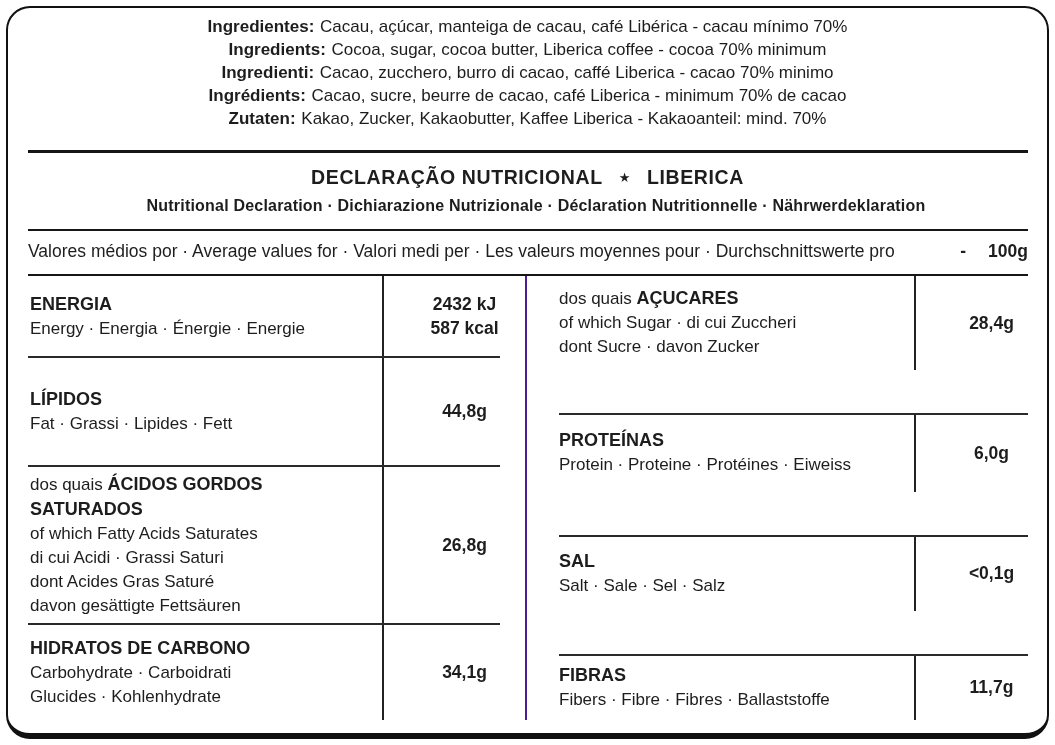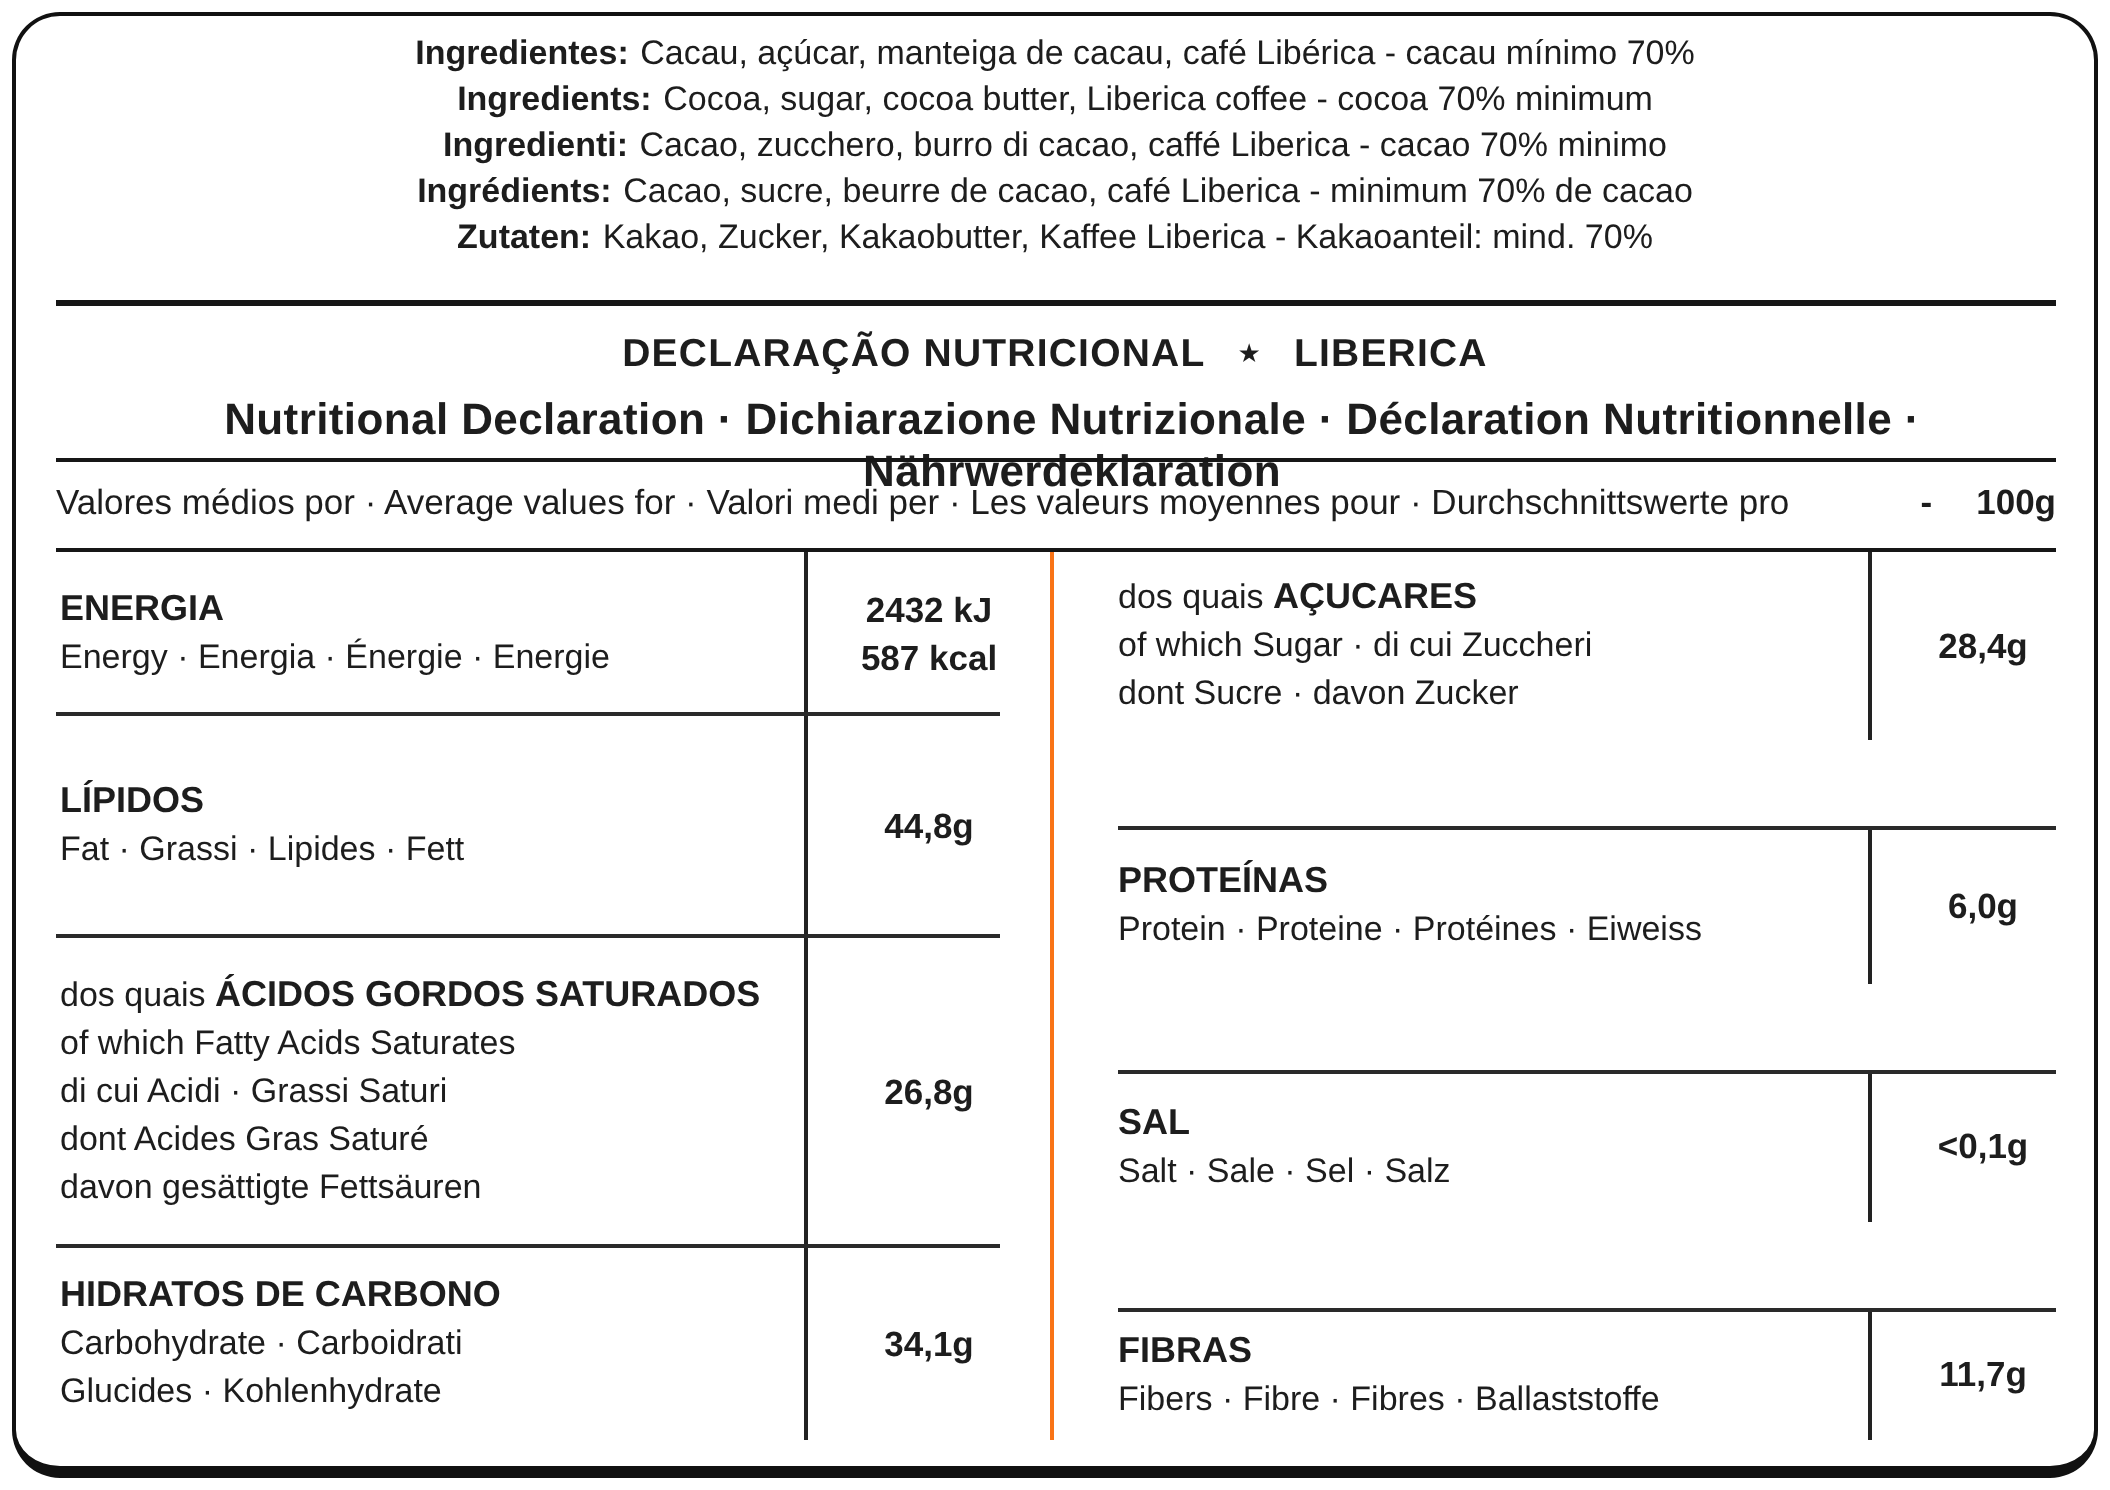--- a/index.html
+++ b/index.html
@@ -26,54 +26,54 @@
   .rule-a{top:229px;height:2px;}
   .rule-b{top:274px;height:2px;}
   
   .heading{
     position:absolute;top:166px;left:0;right:0;text-align:center;
     font-weight:bold;font-size:19.5px;letter-spacing:.6px;
   }
   .heading .star{font-size:13px;vertical-align:2px;margin:0 16px;}
   .subtitle{
     position:absolute;top:197px;left:0;right:0;text-align:center;
-    font-weight:bold;font-size:22px;letter-spacing:.2px;padding-left:17px;
+    font-weight:bold;font-size:16px;letter-spacing:.2px;padding-left:17px;
   }
   
   .per-row{
     position:absolute;top:241px;left:28px;right:27px;
     display:flex;align-items:baseline;font-size:17.5px;
   }
   .per-row .dash{margin-left:auto;font-weight:bold;}
   .per-row .amount{font-weight:bold;margin-left:22px;}
   
   .ntable{
     position:absolute;top:276px;left:0;right:8px;height:444px;
     display:flex;
   }
   .col-left{width:525px;display:flex;flex-direction:column;}
-  .col-right{flex:1;border-left:2px solid #f97316;display:flex;flex-direction:column;gap:44px;}
+  .col-right{flex:1;border-left:2px solid #4c1d95;display:flex;flex-direction:column;gap:44px;}
   .trow{display:flex;position:relative;box-sizing:border-box;}
   .trow.sep::before{
     content:"";position:absolute;top:-1px;height:2px;background:#2a2a2a;
   }
   .col-left  .trow.sep::before{left:28px;right:25px;}
   .col-right .trow.sep::before{left:32px;right:19px;}
   .tlabel{
     flex:1;display:flex;flex-direction:column;justify-content:center;
     padding:6px 8px 6px 30px;
   }
   .col-right .tlabel{padding-left:32px;}
   .ttitle{font-weight:bold;font-size:18px;line-height:25px;}
   .ttitle .pfx{font-weight:normal;font-size:17px;}
   .tsub{font-size:17px;line-height:24px;}
   .tvalue{
     border-left:2px solid #222;
     display:flex;flex-direction:column;justify-content:center;align-items:center;
-    font-weight:bold;font-size:17.5px;line-height:24px;text-align:center;
+    font-weight:bold;font-size:17.5px;line-height:24px;text-align:center;padding-left:20px;
   }
   .col-left .tvalue{width:121px;}
   .col-right .tvalue{width:111px;}
 </style>
 </head>
 <body>
 
 <div class="frame"></div>
 
 <div class="ingredients">

